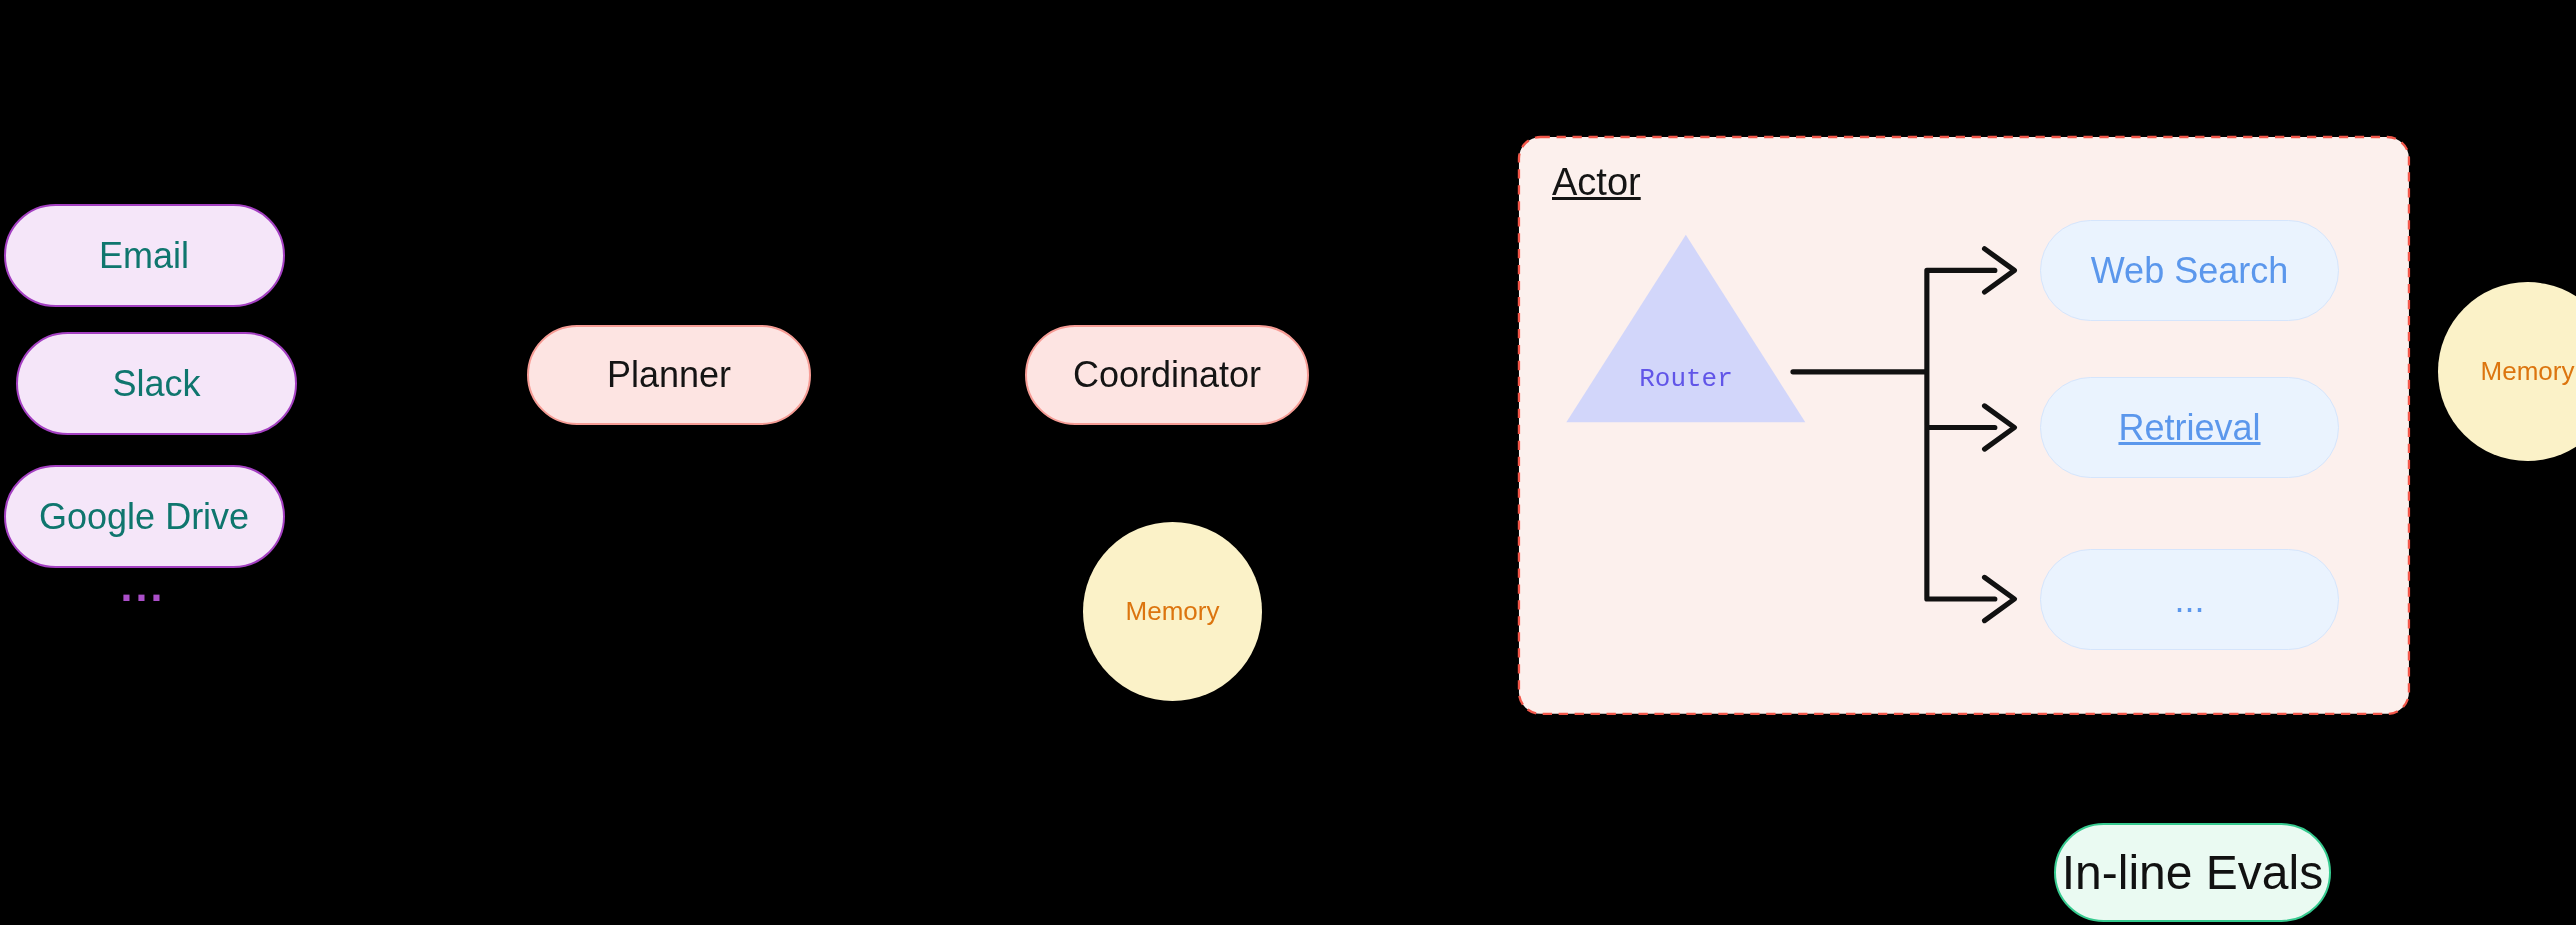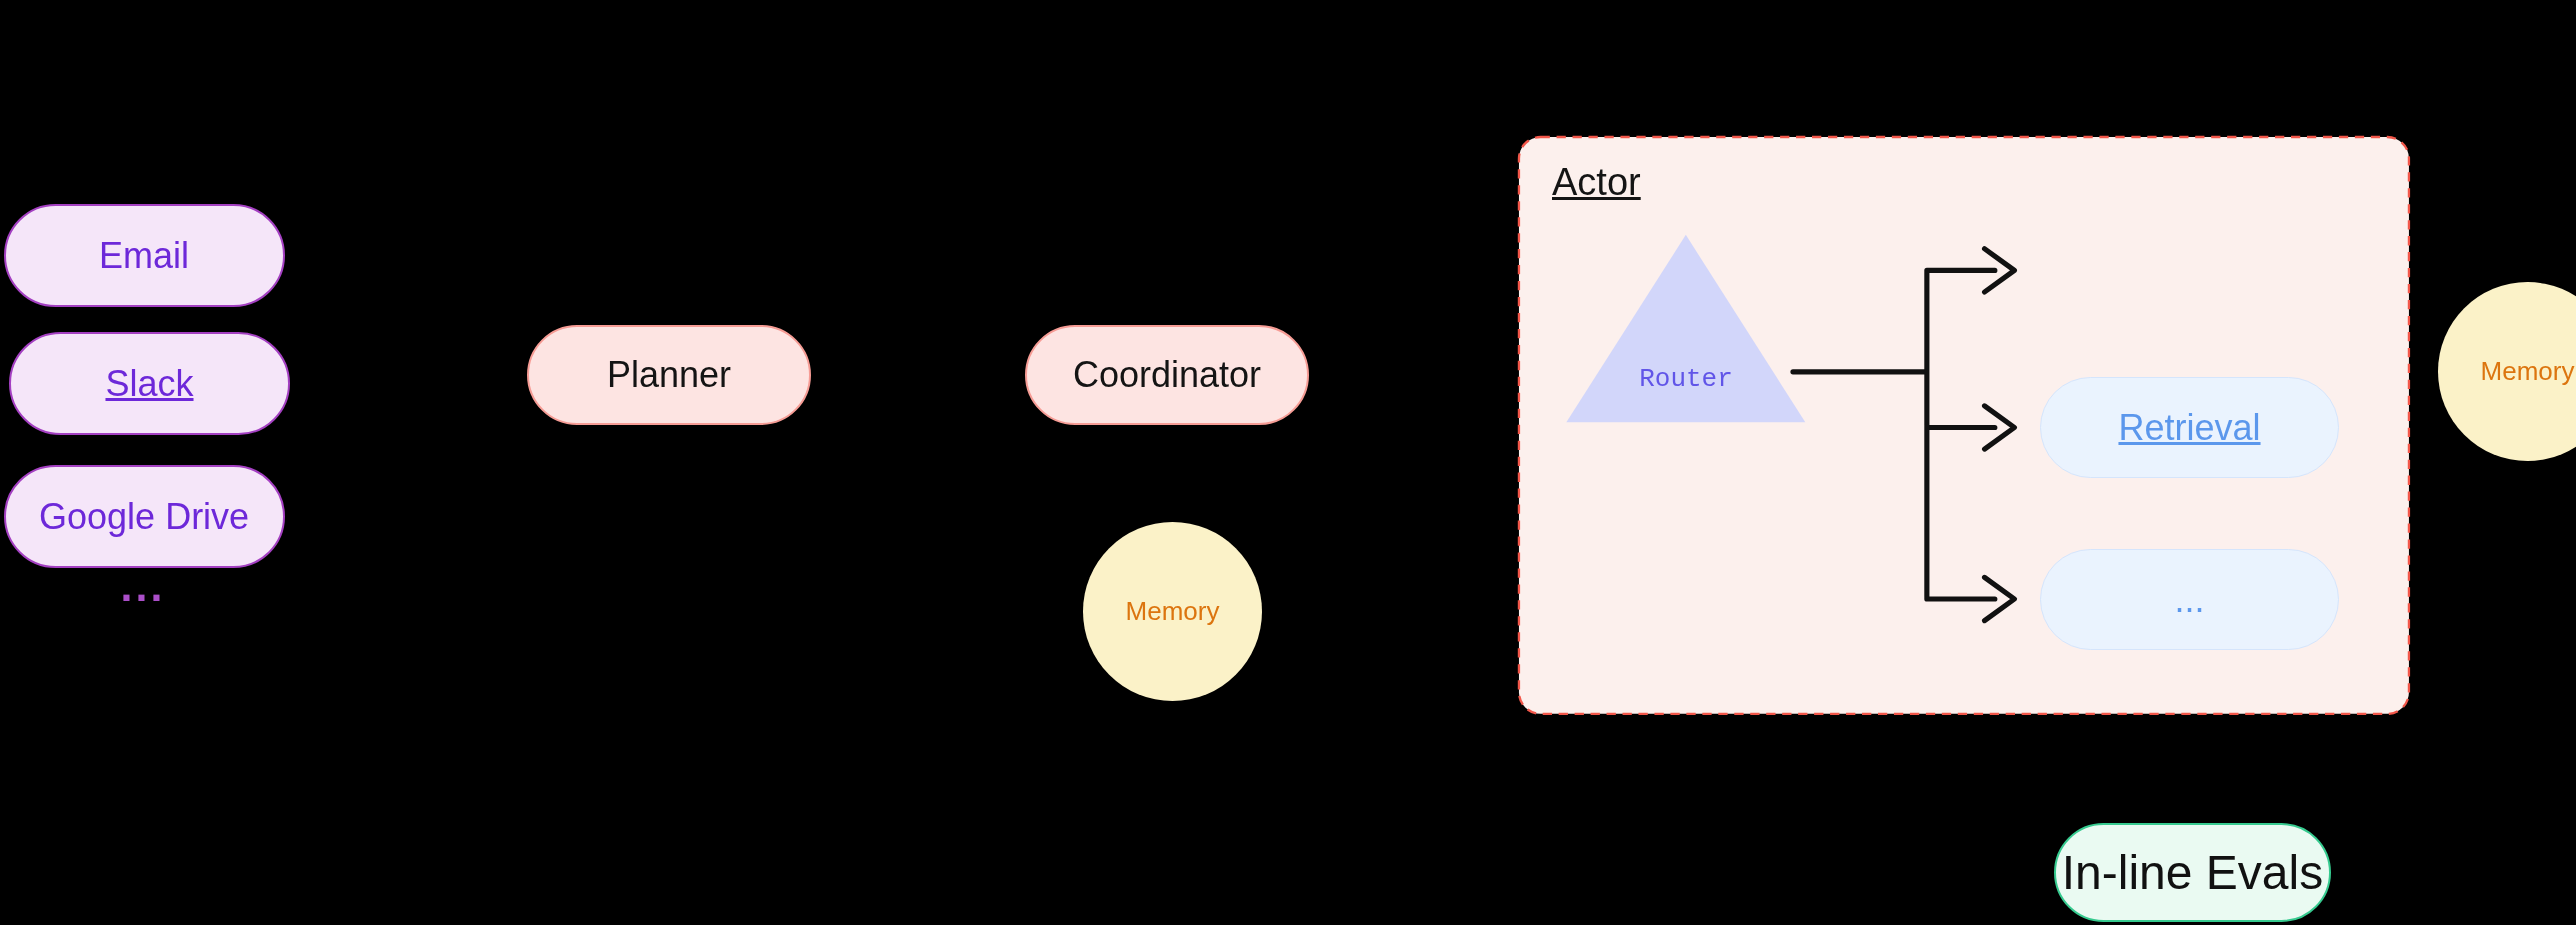--- a/index.html
+++ b/index.html
@@ -13,21 +13,21 @@
   #shapes{position:absolute;left:0;top:0;}
   .pill{
     position:absolute;
     display:flex;align-items:center;justify-content:center;
     box-sizing:border-box;
     white-space:nowrap;
   }
   .pill span{display:block;}
   .pill.purple{
     background:#f5e6f9;border:2.6px solid #a440c2;border-radius:57px;
-    color:#6d28d9;font-size:36px;justify-content:center;
+    color:#0f766e;font-size:36px;justify-content:center;
   }
   .pill.pink{
     background:#fde4e2;border:2.1px solid #f69c95;border-radius:52px;
     color:#141414;font-size:36px;
   }
   .pill.blue{
     background:#eaf3fe;border:1.5px solid #d5e5fc;border-radius:52px;
     color:#5b97ec;font-size:36px;
   }
   .pill.green{
@@ -74,21 +74,21 @@
 
     <g stroke="#111111" stroke-width="10" fill="none" stroke-linecap="round" stroke-linejoin="round">
       <path d="M5750 703 H6030 M6030 533 V1142 M6030 533 H6162 M6030 800 H6162 M6030 1142 H6162"></path>
       <path d="M6142 491 L6200 533 L6142 575 M6142 758 L6200 800 L6142 842 M6142 1100 L6200 1142 L6142 1184"></path>
     </g>
   </svg>
 
   <div class="pill purple" style="left:3.6px;top:204px;width:281px;height:103px;">
     <span>Email</span>
   </div>
-  <div class="pill purple" style="left:9px;top:332px;width:281px;height:103px;text-decoration:underline;">
+  <div class="pill purple" style="left:16px;top:332px;width:281px;height:103px;">
     <span>Slack</span>
   </div>
   <div class="pill purple" style="left:3.6px;top:465px;width:281px;height:103px;">
     <span>Google Drive</span>
   </div>
   <div class="more-text" style="left:81px;top:562px;">...</div>
 
   <div class="pill pink" style="left:1025px;top:325px;width:284px;height:100px;">
     <span>Coordinator</span>
   </div>
@@ -101,20 +101,23 @@
     <span>Memory</span>
   </div>
 
   <div class="circle" style="left:2438px;top:282px;width:179px;height:179px;">
     <span>Memory</span>
   </div>
 
   <div class="actor-title" style="left:1552px;top:161px;">Actor</div>
   <div class="router-label" style="left:1583px;top:364px;">Router</div>
 
+  <div class="pill blue" style="left:2040px;top:220px;width:299px;height:101px;">
+    <span>Web Search</span>
+  </div>
   <div class="pill blue" style="left:2040px;top:377px;width:299px;height:101px;text-decoration:underline;">
     <span>Retrieval</span>
   </div>
   <div class="pill blue" style="left:2040px;top:549px;width:299px;height:101px;">
     <span>...</span>
   </div>
 
   <div class="pill green" style="left:2054px;top:823px;width:277px;height:99px;">
     <span>In-line Evals</span>
   </div>

